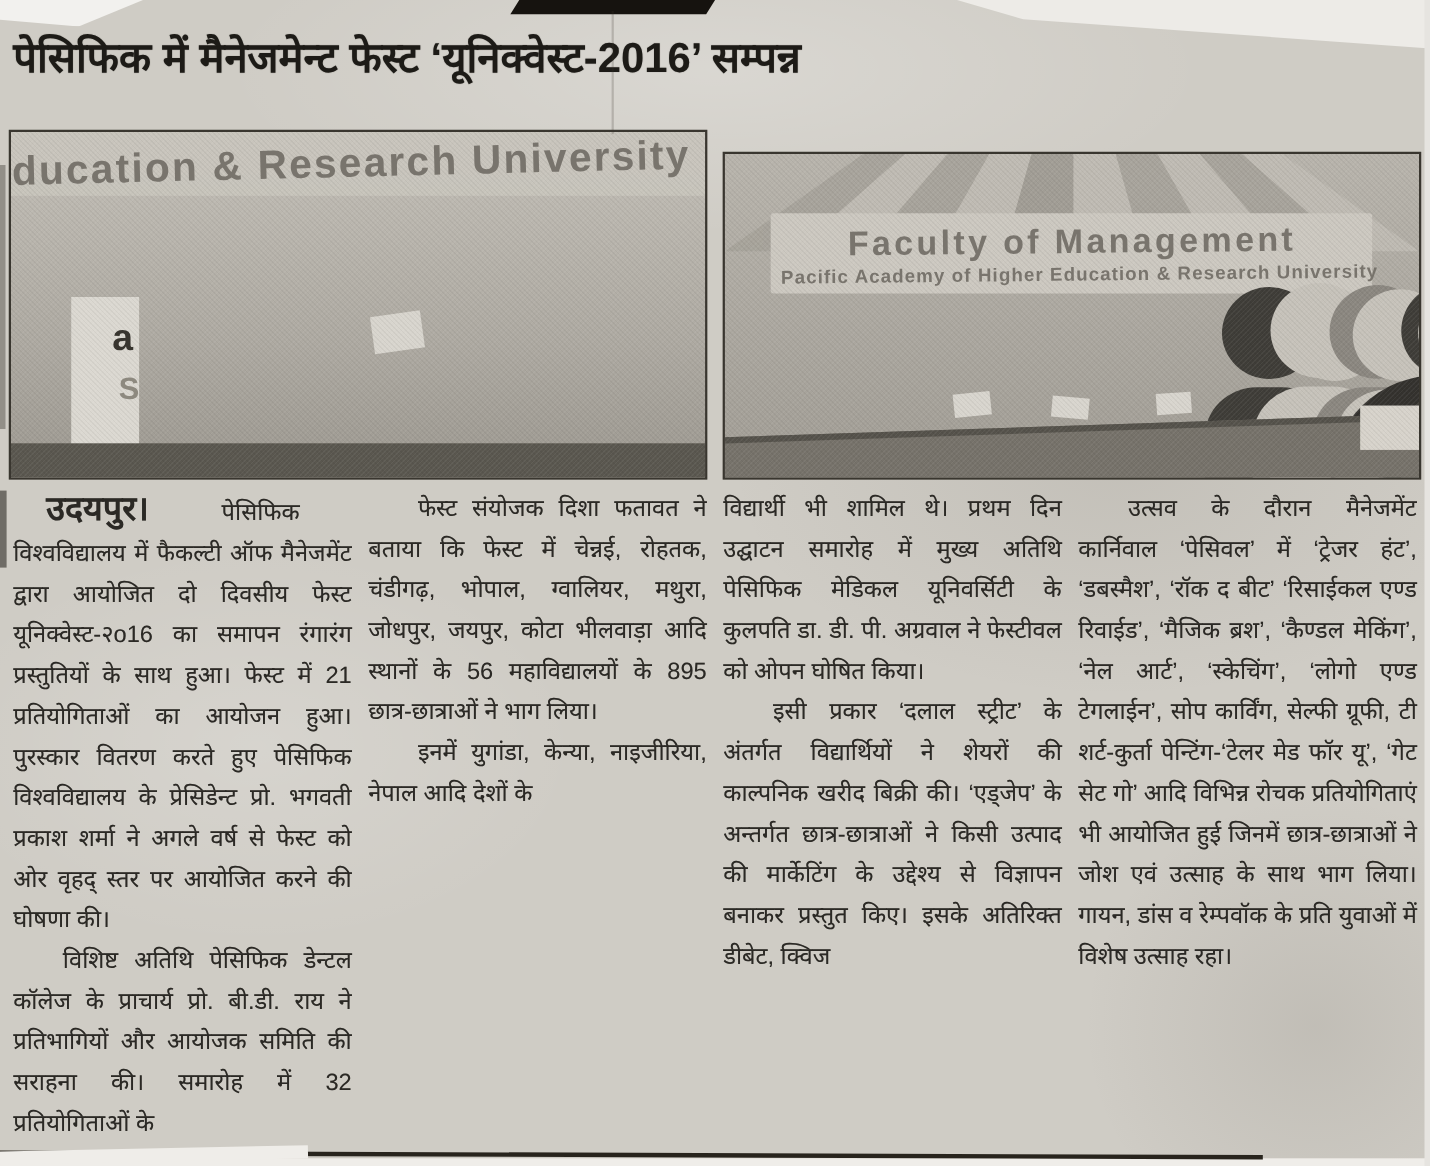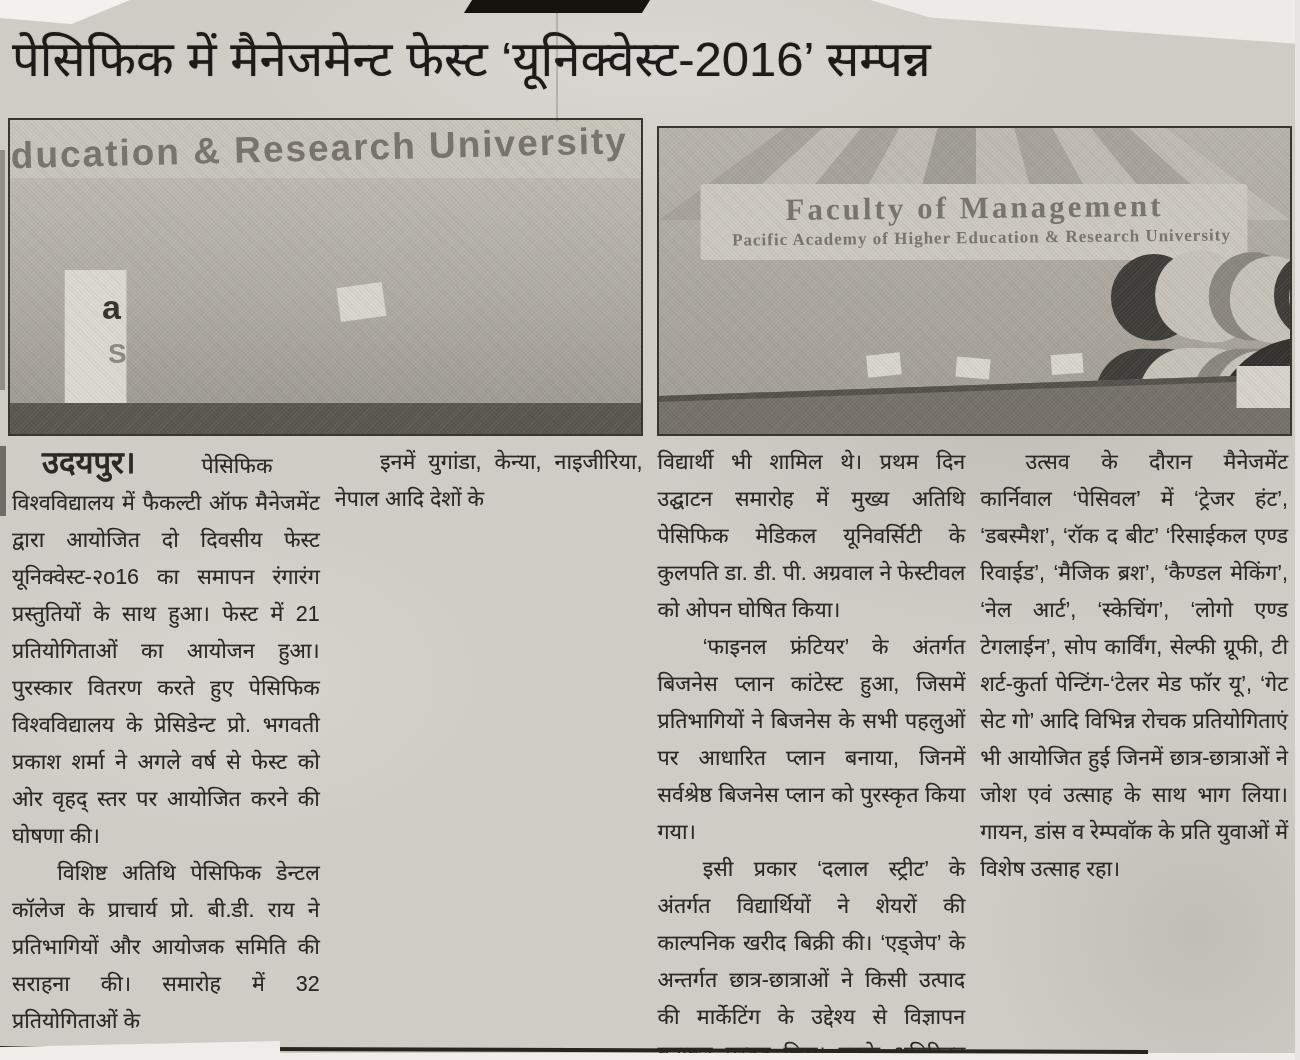--- a/index.html
+++ b/index.html
@@ -28,40 +28,40 @@
   .art-left-smudge1 { top:446px; left:0; width:6px; height:70px; background:rgba(32,29,24,.55); }
   .art-left-smudge2 { top:150px; left:0; width:5px; height:240px; background:rgba(32,29,24,.35); }
   .art-bottom-dark { bottom:8px; left:0; width:1148px; height:4px; background:#28241d; transform:rotate(.2deg); }
   .art-bottom-white { bottom:0; left:0; width:100%; height:7px; background:#efede9; }
   .art-bottom-left-white { bottom:4px; left:0; width:280px; height:12px; background:#efede9; transform:rotate(-1.2deg); }
   .art-right-strip { top:0; right:0; width:5px; height:100%; background:#e6e4e0; }
 
   
   .headline {
     position:absolute; top:24px; left:12px; right:8px;
-    font-size:49px; font-weight:400; color:#1d1b17;
+    font-size:38px; font-weight:700; color:#1d1b17;
     letter-spacing:0; white-space:nowrap;
     text-shadow:0 0 1px rgba(29,27,23,.4);
   }
 
   
   .photos { position:absolute; top:118px; left:8px; right:8px; height:318px; display:flex; gap:14px; }
   .photo {
     position:relative; overflow:hidden; flex:1;
     border:2px solid #39362f;
     background:#aba79f;
   }
   .photo svg { position:absolute; inset:0; width:100%; height:100%; }
   .photo::after { 
     content:""; position:absolute; inset:0;
     background:
       repeating-linear-gradient(45deg, rgba(0,0,0,.045) 0 1px, transparent 1px 3px),
       repeating-linear-gradient(-45deg, rgba(255,255,255,.05) 0 1px, transparent 1px 3px);
   }
-  .photo-right { margin-top:8px;font-family:Liberation Serif, serif; }
+  .photo-right { margin-top:20px; }
   .banner-text {
     position:absolute; font-weight:700; color:rgba(116,112,104,.95);
     white-space:nowrap; z-index:2;
   }
   .photo-left .banner-text { top:8px; left:-26px; font-size:37px; letter-spacing:2px; transform:rotate(-1.4deg); }
   .photo-right .banner-line1 { top:62px; left:0; right:0; text-align:center; font-size:31px; letter-spacing:3px; transform:rotate(-.6deg); }
   .photo-right .banner-line2 { top:100px; left:14px; right:0; text-align:center; font-size:17px; letter-spacing:1px; transform:rotate(-.6deg); }
   .sign-letter { position:absolute; z-index:2; font-weight:700; }
   .sign-a { top:168px; left:92px; font-size:34px; color:#38352f; }
   .sign-s { top:218px; left:98px; font-size:28px; color:#8d897f; }
@@ -220,25 +220,25 @@
       <div class="banner-text banner-line2">Pacific Academy of Higher Education &amp; Research University</div>
     </figure>
   </div>
 
   <div class="article-body">
     <div class="col">
       <p><span class="dateline">उदयपुर।</span><span>पेसिफिक विश्वविद्यालय में फैकल्टी ऑफ मैनेजमेंट द्वारा आयोजित दो दिवसीय फेस्ट यूनिक्वेस्ट-२o16 का समापन रंगारंग प्रस्तुतियों के साथ हुआ। फेस्ट में 21 प्रतियोगिताओं का आयोजन हुआ। पुरस्कार वितरण करते हुए पेसिफिक विश्वविद्यालय के प्रेसिडेन्ट प्रो. भगवती प्रकाश शर्मा ने अगले वर्ष से फेस्ट को ओर वृहद् स्तर पर आयोजित करने की घोषणा की।</span></p>
       <p class="indent">विशिष्ट अतिथि पेसिफिक डेन्टल कॉलेज के प्राचार्य प्रो. बी.डी. राय ने प्रतिभागियों और आयोजक समिति की सराहना की। समारोह में 32 प्रतियोगिताओं के</p>
     </div>
     <div class="col">
+      <p class="indent">फेस्ट संयोजक दिशा फतावत ने बताया कि फेस्ट में चेन्नई, रोहतक, चंडीगढ़, भोपाल, ग्वालियर, मथुरा, जोधपुर, जयपुर, कोटा भीलवाड़ा आदि स्थानों के 56 महाविद्यालयों के 895 छात्र-छात्राओं ने भाग लिया।</p>
       <p class="indent">इनमें युगांडा, केन्या, नाइजीरिया, नेपाल आदि देशों के</p>
     </div>
     <div class="col">
       <p>विद्यार्थी भी शामिल थे। प्रथम दिन उद्घाटन समारोह में मुख्य अतिथि पेसिफिक मेडिकल यूनिवर्सिटी के कुलपति डा. डी. पी. अग्रवाल ने फेस्टीवल को ओपन घोषित किया।</p>
-      <p class="indent">‘फाइनल फ्रंटियर’ के अंतर्गत बिजनेस प्लान कांटेस्ट हुआ, जिसमें प्रतिभागियों ने बिजनेस के सभी पहलुओं पर आधारित प्लान बनाया, जिनमें सर्वश्रेष्ठ बिजनेस प्लान को पुरस्कृत किया गया।</p>
       <p class="indent">इसी प्रकार ‘दलाल स्ट्रीट’ के अंतर्गत विद्यार्थियों ने शेयरों की काल्पनिक खरीद बिक्री की। ‘एड्जेप’ के अन्तर्गत छात्र-छात्राओं ने किसी उत्पाद की मार्केटिंग के उद्देश्य से विज्ञापन बनाकर प्रस्तुत किए। इसके अतिरिक्त डीबेट, क्विज</p>
     </div>
     <div class="col">
       <p class="indent">उत्सव के दौरान मैनेजमेंट कार्निवाल ‘पेसिवल’ में ‘ट्रेजर हंट’, ‘डबस्मैश’, ‘रॉक द बीट’ ‘रिसाईकल एण्ड रिवाईड’, ‘मैजिक ब्रश’, ‘कैण्डल मेकिंग’, ‘नेल आर्ट’, ‘स्केचिंग’, ‘लोगो एण्ड टेगलाईन’, सोप कार्विंग, सेल्फी ग्रूफी, टी शर्ट-कुर्ता पेन्टिंग-‘टेलर मेड फॉर यू’, ‘गेट सेट गो’ आदि विभिन्न रोचक प्रतियोगिताएं भी आयोजित हुई जिनमें छात्र-छात्राओं ने जोश एवं उत्साह के साथ भाग लिया। गायन, डांस व रेम्पवॉक के प्रति युवाओं में विशेष उत्साह रहा।</p>
     </div>
   </div>
 
   <div class="artifact art-top-left-white"></div>
   <div class="artifact art-top-right-white"></div>
   <div class="artifact art-top-black"></div>

